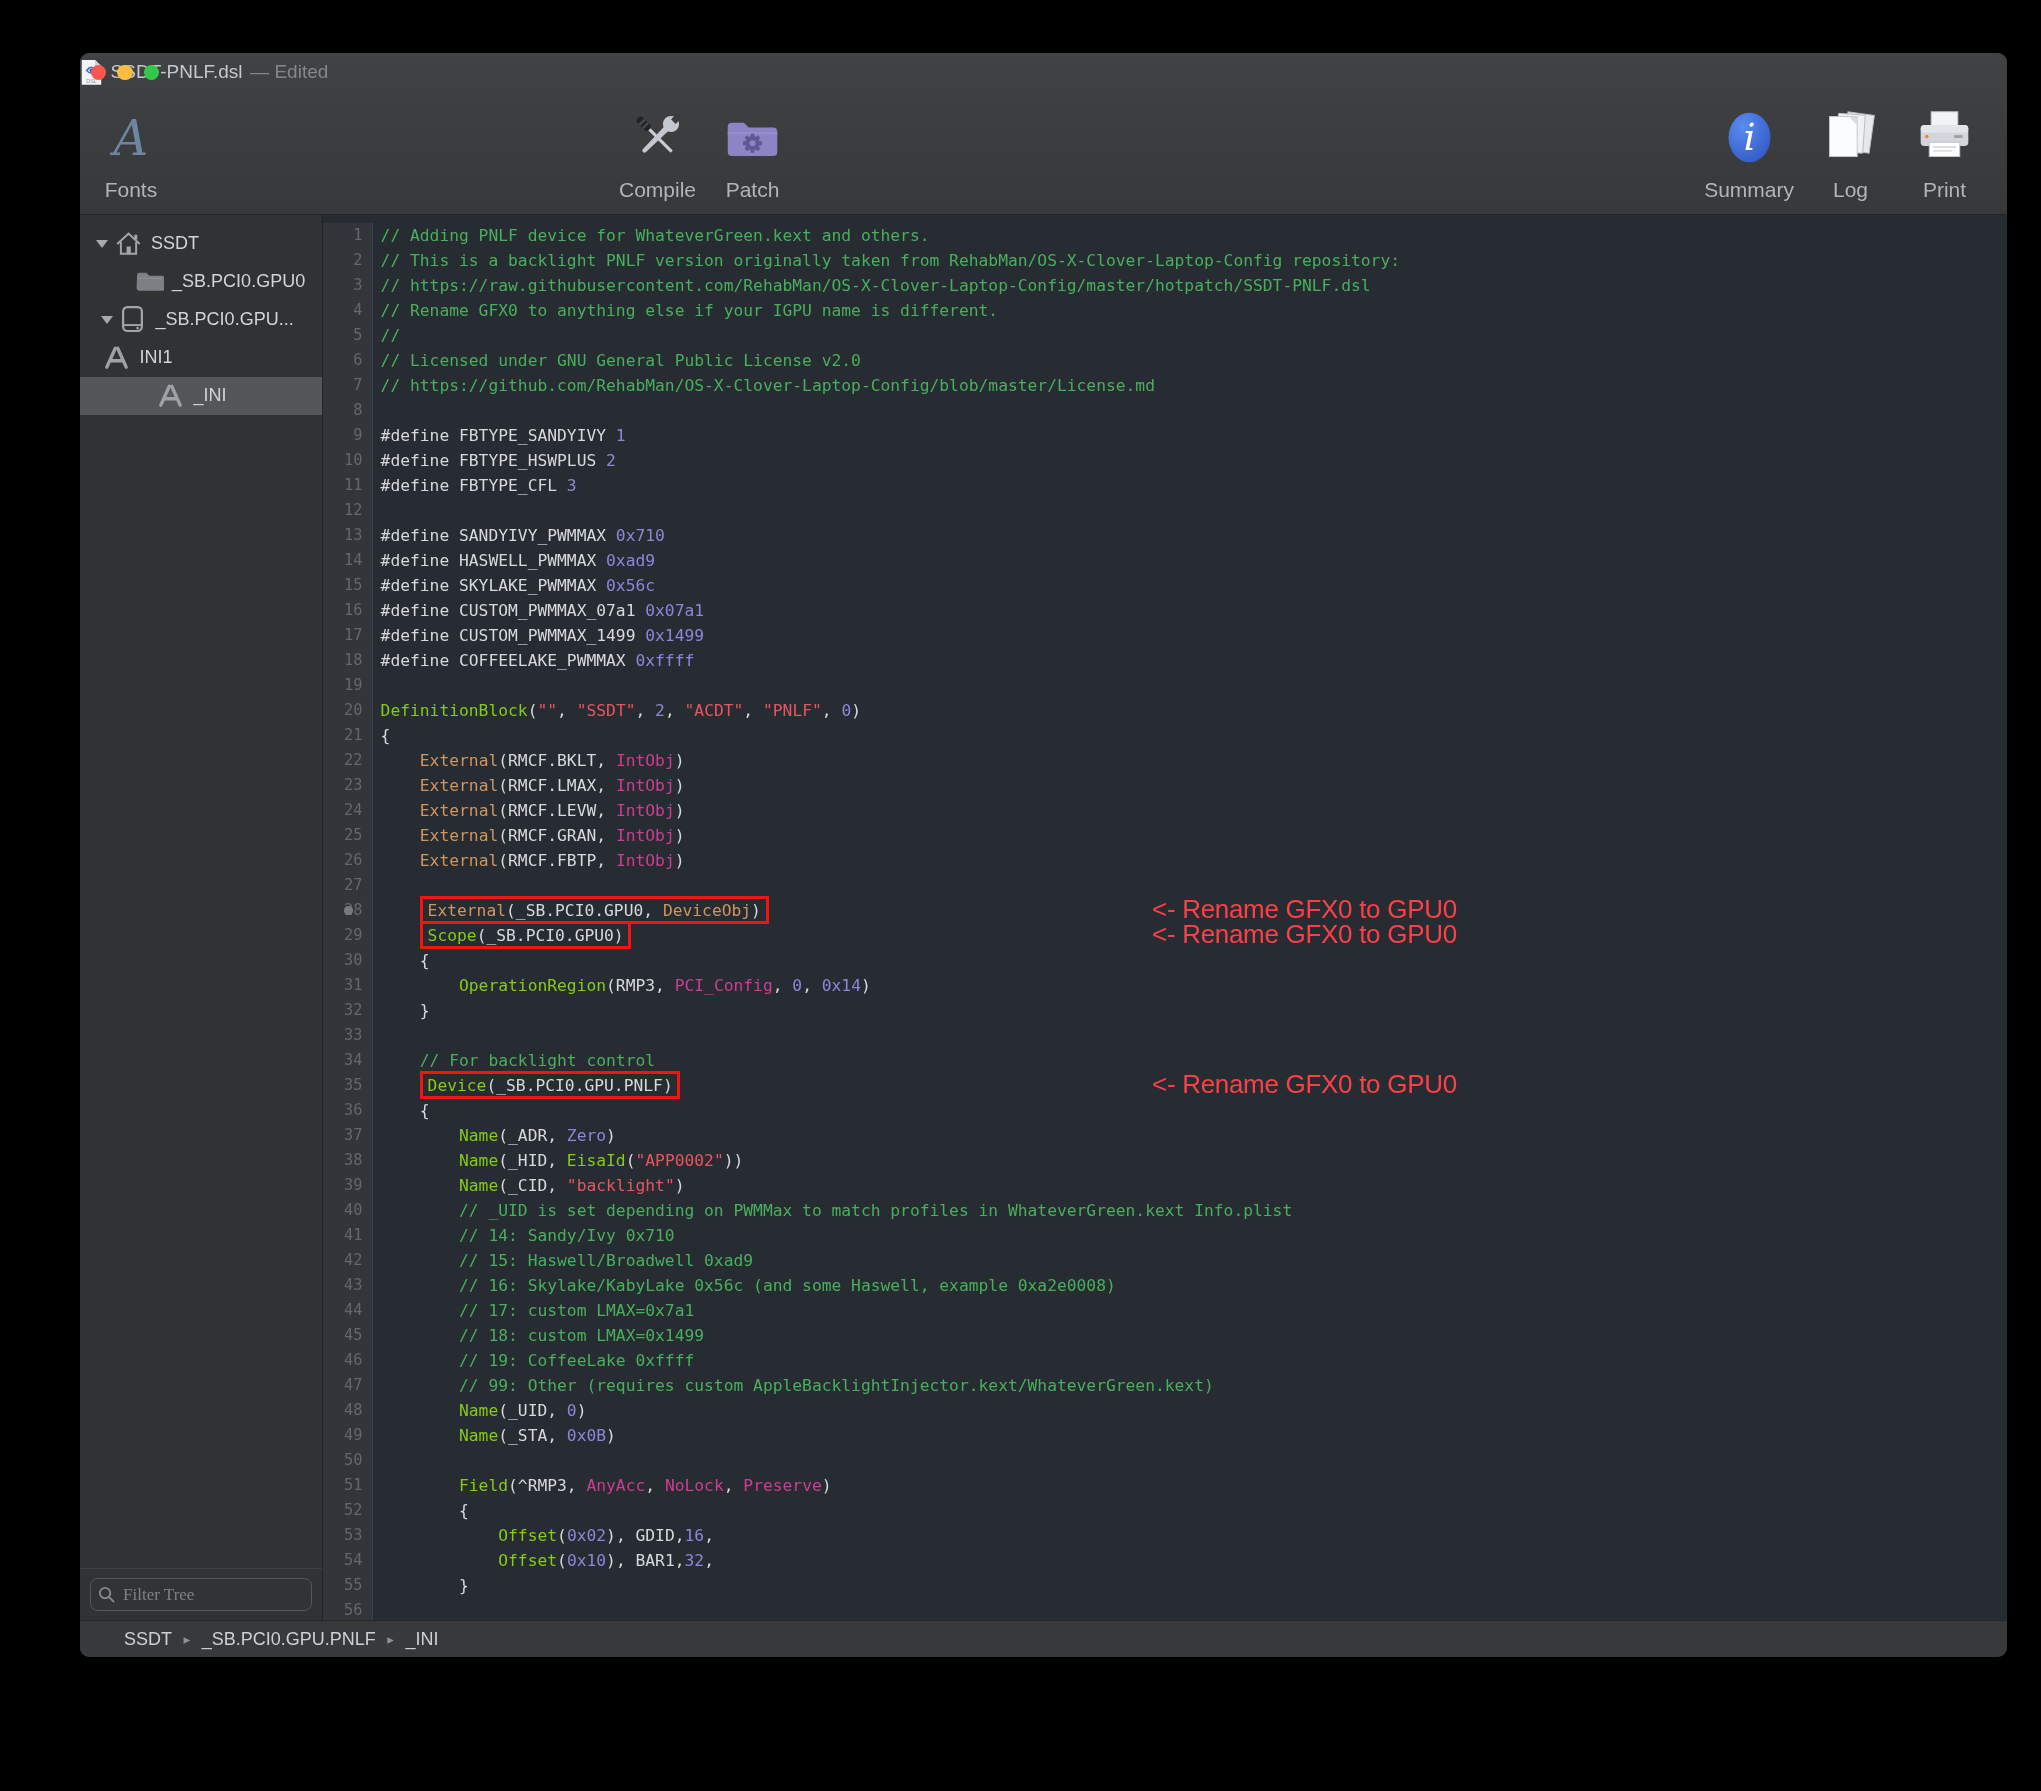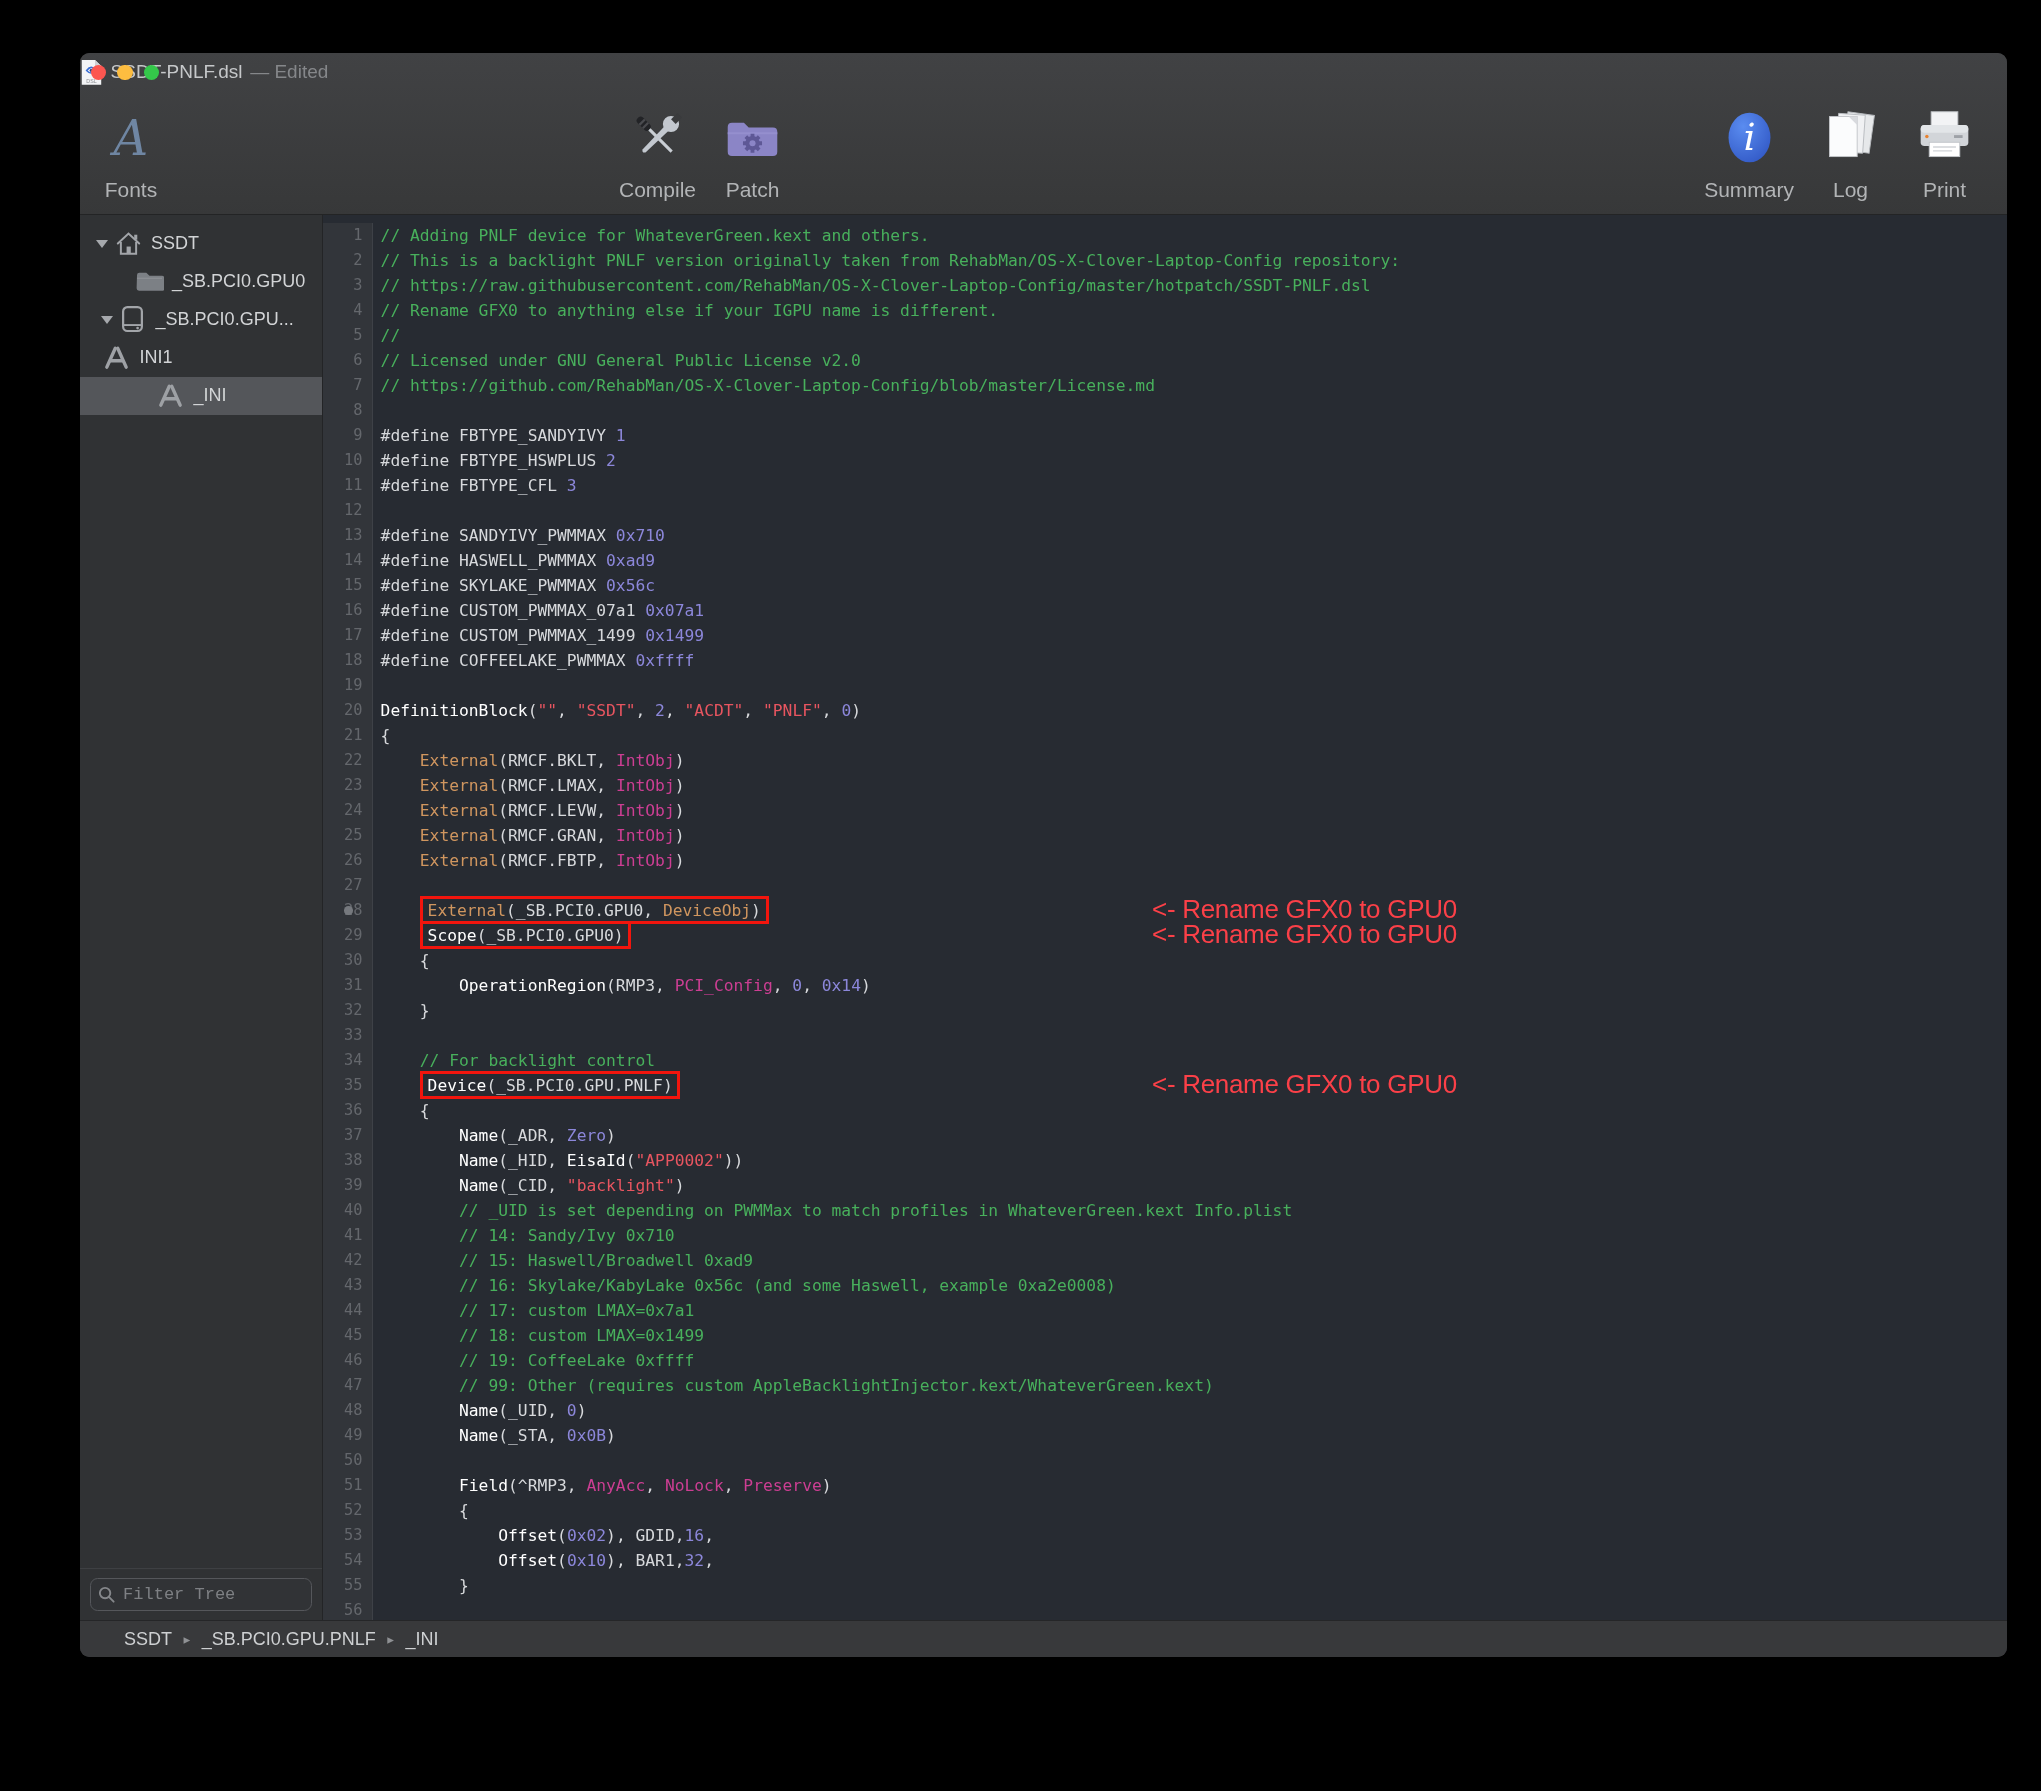--- a/index.html
+++ b/index.html
@@ -37,33 +37,33 @@
   .tree-row.selected{background:#54565a;}
   .disc-slot{width:21px;min-width:21px;display:flex;align-items:center;justify-content:center;}
   .disc{width:0;height:0;border-left:6.7px solid transparent;border-right:6.7px solid transparent;border-top:8.6px solid #a6a9ad;}
   .tree-ic{width:31px;min-width:31px;height:31px;display:flex;align-items:center;justify-content:center;margin-right:7.6px;}
   .tree-ic svg{width:29px;height:29px;}
   .filter-area{position:absolute;left:0;right:0;bottom:0;height:52px;border-top:1px solid #3e4043;
                display:flex;align-items:center;padding:0 9.6px;box-sizing:border-box;}
   .filter-wrap{position:relative;width:100%;}
   .filter-input{width:100%;height:32.5px;box-sizing:border-box;border:1px solid #55575b;border-radius:7.6px;
                 background:#313336;color:#c9cbcd;font-size:17px;padding:0 7.6px 0 32.5px;outline:none;
-                font-family:Liberation Mono, monospace;}
+                font-family:Liberation Serif, serif;}
   .filter-input::placeholder{color:#7e8084;}
   .mag{position:absolute;left:7.6px;top:6.7px;width:19px;height:19px;}
   
   .editor{position:relative;flex:1;background:#272b32;overflow:hidden;padding-top:7.6px;}
   .line{position:relative;height:25px;display:flex;white-space:pre;
         font-family:"DejaVu Sans Mono",monospace;font-size:16.3px;line-height:25px;}
   .gut{width:50px;min-width:50px;text-align:right;padding-right:9.6px;box-sizing:border-box;
        color:#64676c;font-size:15.3px;background:#32353a;border-right:1px solid #3e4147;}
   .gut-fill{flex:1;display:flex;}
   .gut-fill .gut{height:100%;}
   .code{padding-left:7.6px;}
-  .c{color:#48b05c;} .w{color:#d7d9dc;} .n{color:#8c87da;} .k{color:#ffffff;}
+  .c{color:#48b05c;} .w{color:#d7d9dc;} .n{color:#8c87da;} .k{color:#84cc16;}
   .e{color:#d0965f;text-align:center;} .m{color:#cc3e93;} .s{color:#e85560;}
   .redbox{border:3.8px solid #f2150d;padding:1.9px 4.8px;}
   .note{position:absolute;left:829px;top:-2.9px;color:#fb4048;font-family:"Liberation Sans",sans-serif;
         font-size:26px;line-height:29px;white-space:nowrap;letter-spacing:-0.3px;}
   .marker{position:absolute;left:21px;top:8.6px;width:8.6px;height:8.6px;border-radius:50%;background:#76797e;}
   
   .breadcrumb{height:36px;background:#38393b;border-top:1px solid #252628;display:flex;align-items:center;
               padding-left:44px;gap:11.5px;font-size:18px;color:#ced0d2;}
   .crumb-sep{color:#8f9194;font-size:13.4px;}
 </style>

